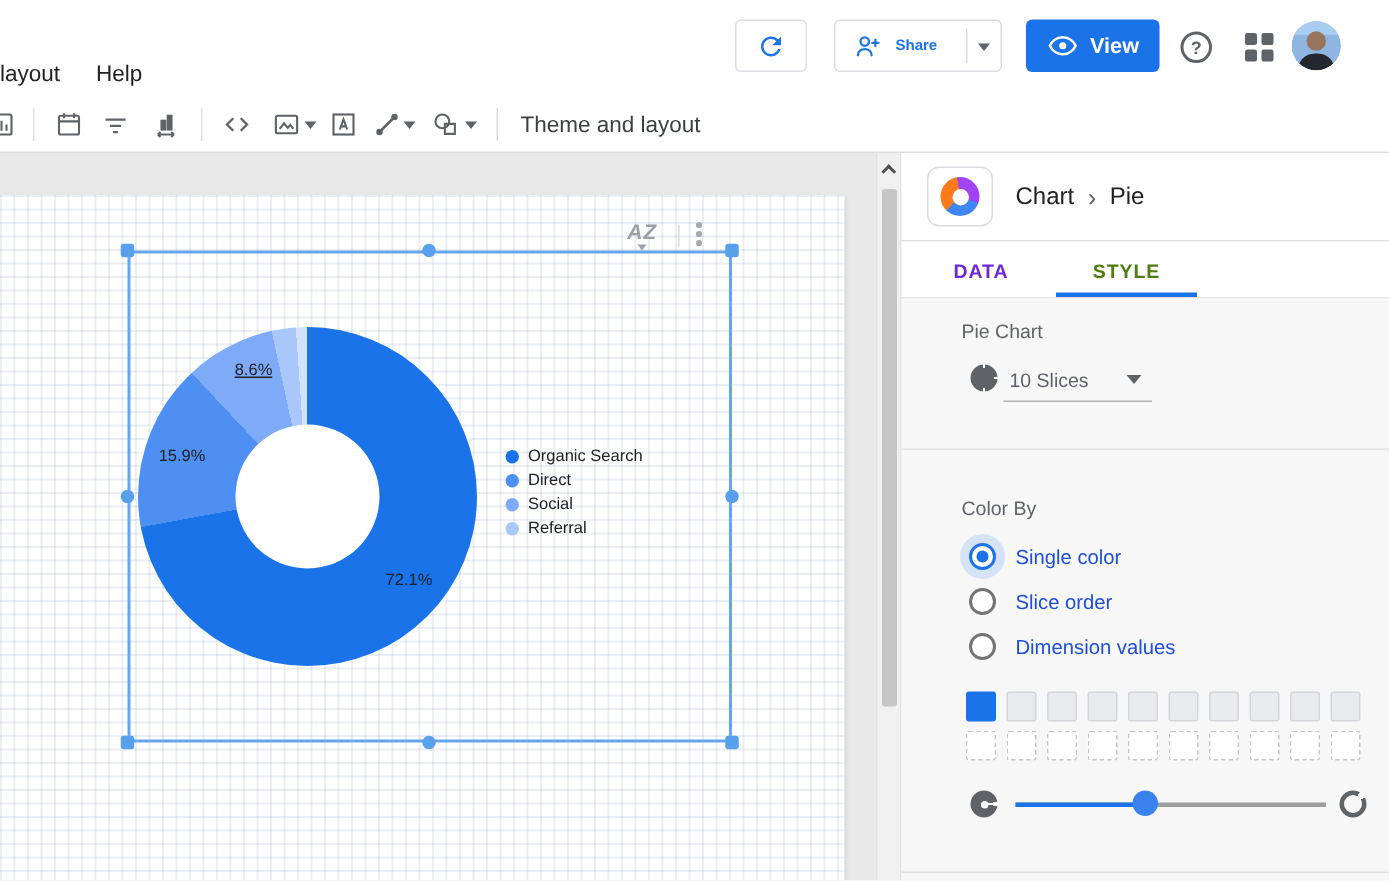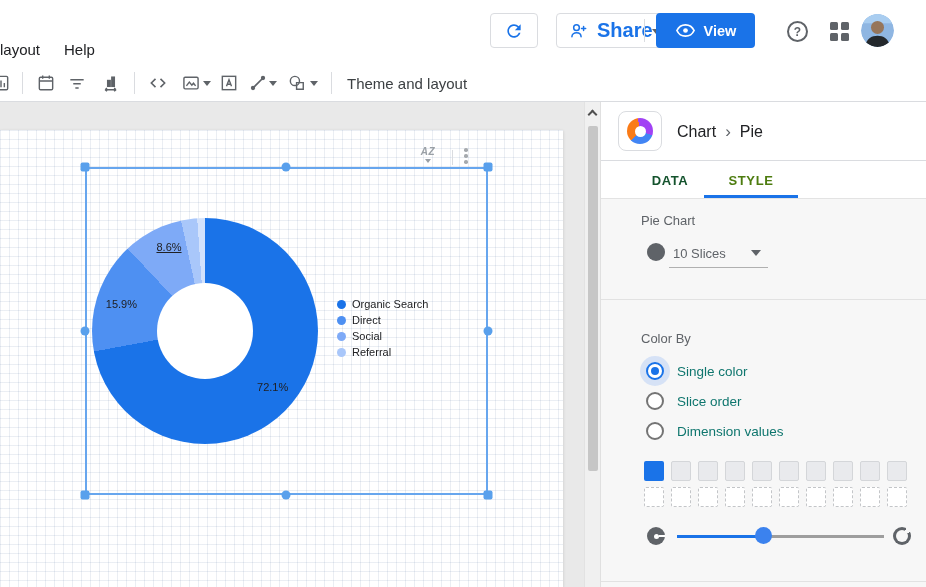--- a/index.html
+++ b/index.html
@@ -14,24 +14,24 @@
   .toolbar { position:absolute; top:64px; left:0; right:0; height:38px; border-bottom:1px solid #dadce0; overflow:hidden; }
   .tb { position:absolute; top:9px; width:20px; height:20px; color:#5f6368; }
   .tb svg { display:block; }
   .tb-caret { position:absolute; top:17px; width:0; height:0; border-left:4px solid transparent; border-right:4px solid transparent; border-top:5px solid #5f6368; }
   .tb-div { position:absolute; top:8px; width:1px; height:22px; background:#dadce0; }
   .tb-text { position:absolute; top:11px; left:347px; font-size:15px; color:#3c4043; }
 
   .btn { position:absolute; top:13px; height:35px; border:1px solid #dadce0; border-radius:4px; background:#fff; display:flex; align-items:center; justify-content:center; }
   .btn-refresh { left:490px; width:48px; }
   .btn-share { left:556px; width:112px; justify-content:flex-start; padding-left:12px; }
-  .share-label { color:#1a73e8; font-size:20px; font-weight:700; margin-left:8px; }
+  .share-label { color:#1a73e8; font-size:10px; font-weight:700; margin-left:8px; }
   .share-divider { position:absolute; right:22px; top:5px; bottom:5px; width:1px; background:#dadce0; }
   .share-caret { position:absolute; right:7px; top:15px; width:0; height:0; border-left:4px solid transparent; border-right:4px solid transparent; border-top:5px solid #5f6368; }
-  .btn-view { left:656px; width:99px; background:#1a73e8; border:none; }
+  .btn-view { left:684px; width:89px; background:#1a73e8; border:none; }
   .view-label { color:#fff; font-size:14.5px; font-weight:700; margin-left:8px; }
   .help { position:absolute; left:787px; top:21px; width:21px; height:21px; border:2px solid #5f6368; border-radius:50%; color:#5f6368; font-size:12px; font-weight:700; display:flex; align-items:center; justify-content:center; }
   .apps { position:absolute; left:830px; top:22px; width:19px; height:19px; display:grid; grid-template-columns:8px 8px; grid-template-rows:8px 8px; gap:3px; }
   .apps span { background:#5f6368; border-radius:1.5px; }
   .avatar { position:absolute; left:861px; top:14px; width:33px; height:33px; border-radius:50%; overflow:hidden; }
 
   
   .canvas { position:absolute; top:102px; left:0; width:584px; height:485px; background:#e9e9e9; overflow:hidden; }
   .page { position:absolute; left:0; top:28px; width:563px; height:457px; background-color:#fff;
     background-image:linear-gradient(to right, rgba(100,125,165,0.13) 1px, transparent 1px),
@@ -45,21 +45,21 @@
   .legend { position:absolute; left:337px; top:167px; }
   .legend-item { display:flex; align-items:center; height:14px; margin-bottom:2px; }
   .legend-bullet { width:9px; height:9px; border-radius:50%; margin-right:6px; flex:none; }
   .legend-label { font-size:11px; color:#202124; white-space:nowrap; }
 
   .sel { position:absolute; left:85px; top:37px; width:403px; height:328px; border:2px solid #67a6ee; }
   .handle { position:absolute; width:9px; height:9px; background:#59a0ec; transform:translate(-50%,-50%); z-index:3; }
   .handle.sq { border-radius:2px; }
   .handle.rd { border-radius:50%; }
   .sort-icon { position:absolute; left:417px; top:17px; width:22px; color:#9aa0a6; text-align:center; line-height:1; }
-  .sort-icon .az { font-size:10px; font-weight:700; letter-spacing:0.5px; display:block;font-style:italic; }
+  .sort-icon .az { font-size:14px; font-weight:700; letter-spacing:0.5px; display:block;font-style:italic; }
   .sort-icon .caret { display:block; width:0; height:0; margin:2px auto 0; border-left:3.5px solid transparent; border-right:3.5px solid transparent; border-top:4px solid #9aa0a6; }
   .sel-div { position:absolute; left:452px; top:20px; width:1px; height:15px; background:#dadce0; }
   .dots-icon { position:absolute; left:464px; top:18px; width:4px; }
   .dots-icon span { display:block; width:3.5px; height:3.5px; border-radius:50%; background:#a6aaae; margin-bottom:2.5px; }
 
   
   .csb { position:absolute; top:102px; left:584px; width:16px; height:485px; background:#f0f0f0; border-left:1px solid #e2e2e2; }
   .sb-arrow-up { position:absolute; left:4px; top:9px; width:7px; height:7px; border-top:2px solid #505050; border-left:2px solid #505050; transform:rotate(45deg); }
   .csb-thumb { position:absolute; left:3px; top:24px; width:10px; height:345px; background:#c6c6c6; border-radius:2px; }
 
@@ -68,21 +68,21 @@
   .panel-header { position:absolute; top:0; left:0; right:0; height:59px; border-bottom:1px solid #dadce0; background:#fff; }
   .chart-type-icon { position:absolute; left:17px; top:9px; width:44px; height:40px; border:1px solid #dadce0; border-radius:8px; display:flex; align-items:center; justify-content:center; }
   .mini-donut { width:26px; height:26px; border-radius:50%; background:conic-gradient(from -135deg, #fa7b17 0 35%, #a142f4 35% 68%, #4285f4 68% 100%); position:relative; }
   .mini-donut::after { content:""; position:absolute; left:7.5px; top:7.5px; width:11px; height:11px; border-radius:50%; background:#fff; }
   .breadcrumb { position:absolute; left:76px; top:0; height:59px; display:flex; align-items:center; font-size:16px; color:#202124; }
   .crumb-sep { color:#5f6368; margin:0 9px; font-size:17px; }
   .header-chevron { position:absolute; right:12px; top:25px; width:12px; height:8px; }
 
   .panel-tabs { position:absolute; top:59px; left:0; right:0; height:38px; background:#fff; border-bottom:1px solid #e3e3e3; }
   .tab { position:absolute; top:0; height:38px; width:94px; display:flex; align-items:center; justify-content:center; font-size:13px; font-weight:700; letter-spacing:0.6px; }
-  .tab-data { left:22px; color:#14532d; }
+  .tab-data { left:6px; color:#6d28d9; }
   .tab-style { left:103px; color:#4d7c0f; }
   .tab-underline { position:absolute; left:103px; bottom:0; width:94px; height:3px; background:#1a73e8; }
 
   .panel-content { position:absolute; top:97px; left:0; right:0; bottom:0; background:#f7f7f7; }
   .sec-label { position:absolute; left:40px; font-size:13px; color:#5f6368; }
   .lbl-pie { top:14px; }
   .lbl-colorby { top:132px; }
   .glyph-slices { position:absolute; left:46px; top:44px; width:18px; height:18px; border-radius:50%;
     background:conic-gradient(#fff 0 3deg, #5f6368 3deg 87deg, #fff 87deg 93deg, #5f6368 93deg 177deg, #fff 177deg 183deg, #5f6368 183deg 357deg, #fff 357deg 360deg); }
   .slices-value { position:absolute; left:72px; top:47px; font-size:13px; color:#5f6368; }
@@ -90,21 +90,21 @@
   .slices-underline { position:absolute; left:68px; top:68px; width:99px; border-bottom:1px solid #b0b0b0; }
   .divider { position:absolute; left:0; right:0; height:1px; background:#e2e2e2; }
   .div1 { top:100px; } .div2 { top:382px; }
 
   .radio-group { position:absolute; left:40px; top:160px; }
   .radio-row { position:relative; height:24px; margin-bottom:6px; display:flex; align-items:center; padding-left:5px; }
   .radio { position:relative; width:18px; height:18px; border:2px solid #747474; border-radius:50%; background:#fff; flex:none; z-index:1; }
   .radio.selected { border-color:#1a73e8; }
   .radio.selected::after { content:""; position:absolute; left:3px; top:3px; width:8px; height:8px; border-radius:50%; background:#1a73e8; }
   .halo { position:absolute; left:-1px; top:-3px; width:30px; height:30px; border-radius:50%; background:rgba(66,133,244,0.18); }
-  .radio-label { font-size:13.5px; color:#0f766e; margin-left:13px;text-align:right; }
+  .radio-label { font-size:13.5px; color:#1d4ed8; margin-left:13px;text-align:right; }
 
   .swatch-row { position:absolute; left:43px; display:flex; gap:7px; }
   .sw1 { top:262px; } .sw2 { top:288px; }
   .swatch { width:20px; height:20px; border-radius:2px; background:#e9eaed; border:1px solid #d4d6d9; }
   .swatch-selected { border:none; }
   .swatch-dashed { background:#fff; border:1px dashed #c3c5c8; }
 
   .glyph-pie-solid { position:absolute; left:46px; top:328px; width:18px; height:18px; border-radius:50%;
     background:conic-gradient(#5f6368 0 80deg, #fff 80deg 100deg, #5f6368 100deg 360deg); }
   .glyph-pie-solid::after { content:""; position:absolute; left:6.5px; top:6.5px; width:5px; height:5px; border-radius:50%; background:#fff; }

